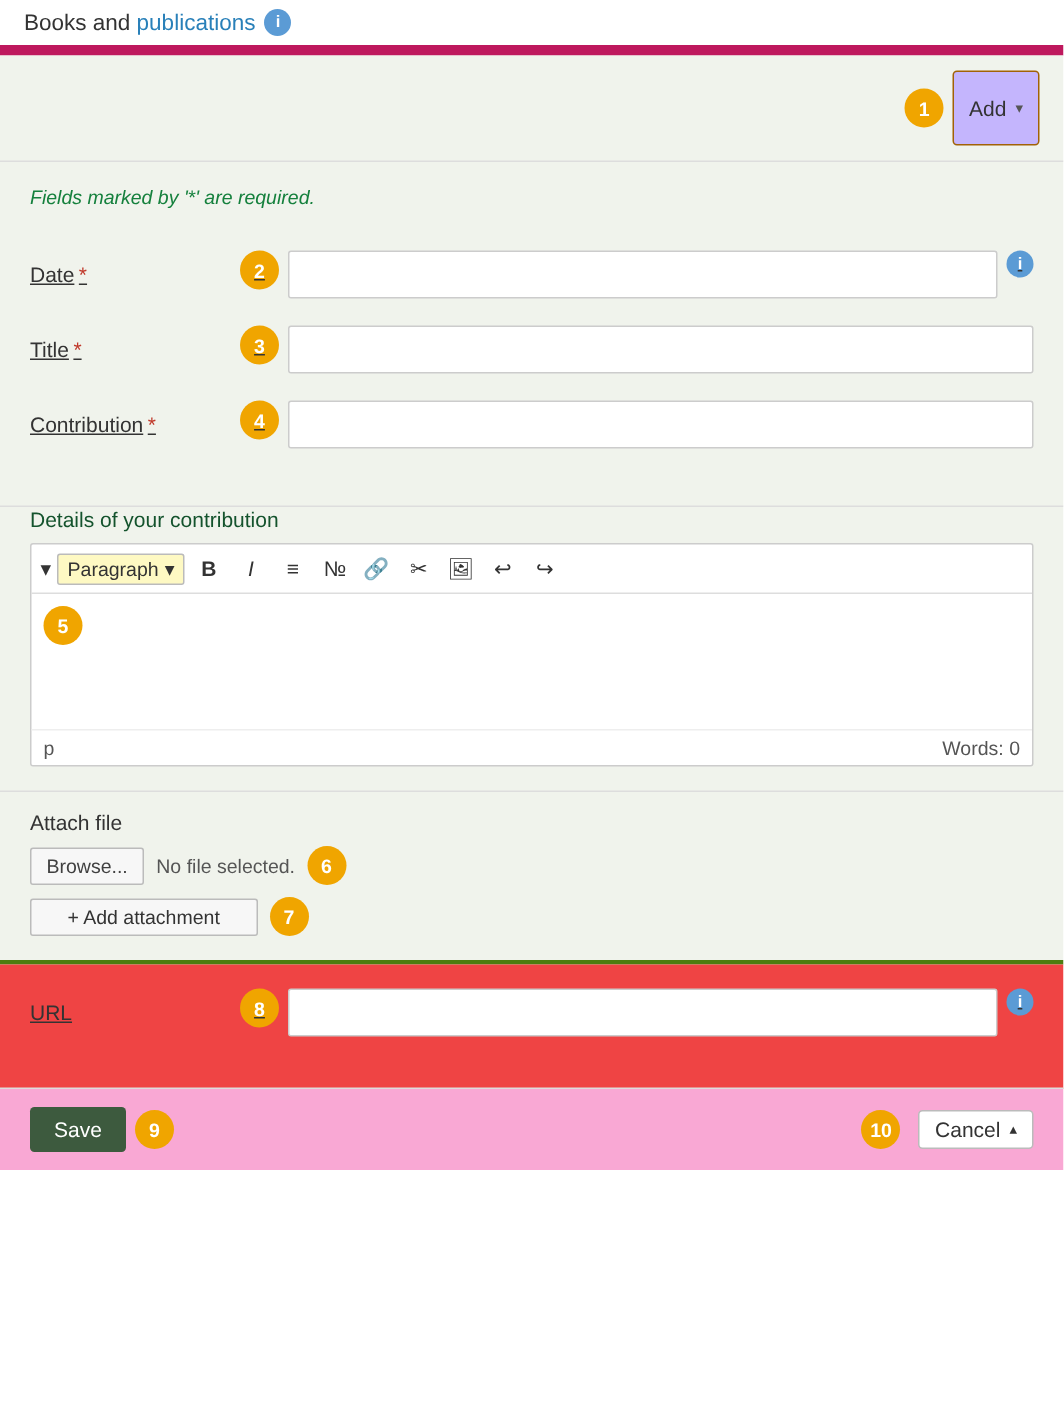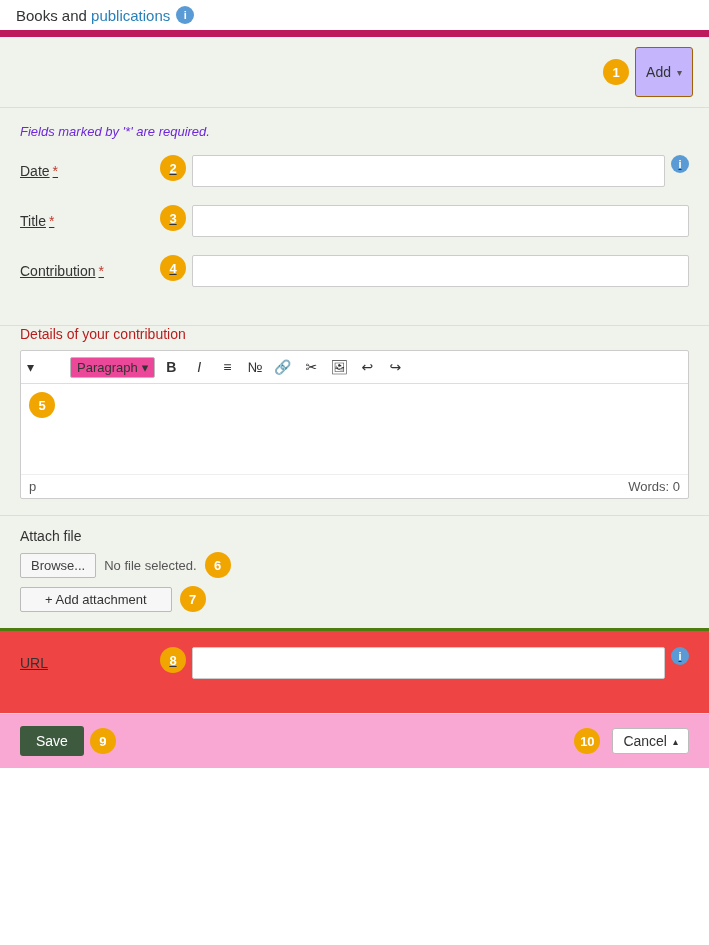--- a/index.html
+++ b/index.html
@@ -84,24 +84,24 @@
     }
 
     
     .form-area {
       background: #f0f3ec;
       padding: 16px 20px 20px 20px;
       border-bottom: 1px solid #ddd;
     }
 
     .required-note {
-      color: #6d28d9;
+      color: #15803d;
       font-style: italic;
       font-size: 13px;
-      margin-bottom: 16px;
+      margin-bottom: 28px;
     }
 
     .form-row {
       display: flex;
       margin-bottom: 18px;
       text-decoration: underline;
     }
 
     .form-label {
       width: 140px;
@@ -160,21 +160,21 @@
 
     
     .contribution-section {
       background: #f0f3ec;
       padding: 0 20px 16px 20px;
       border-bottom: 1px solid #ddd;
     }
 
     .section-label {
       font-size: 14px;
-      color: #b91c1c;
+      color: #14532d;
       margin-bottom: 8px;
     }
 
     .editor-container {
       border: 1px solid #ccc;
       background: #fff;
       border-radius: 2px;
     }
 
     .editor-toolbar {
@@ -192,25 +192,24 @@
       gap: 2px;
       cursor: pointer;
     }
 
     .style-select {
       display: flex;
       align-items: flex-start;
       border: 1px solid #bbb;
       border-radius: 2px;
       padding: 2px 6px;
-      background: #ec4899;
+      background: #fef9c3;
       cursor: pointer;
       font-size: 13px;
       gap: 4px;
-      margin-left: 32px;
     }
 
     .toolbar-btn {
       display: inline-flex;
       align-items: center;
       justify-content: center;
       width: 24px;
       height: 24px;
       border: none;
       background: transparent;

